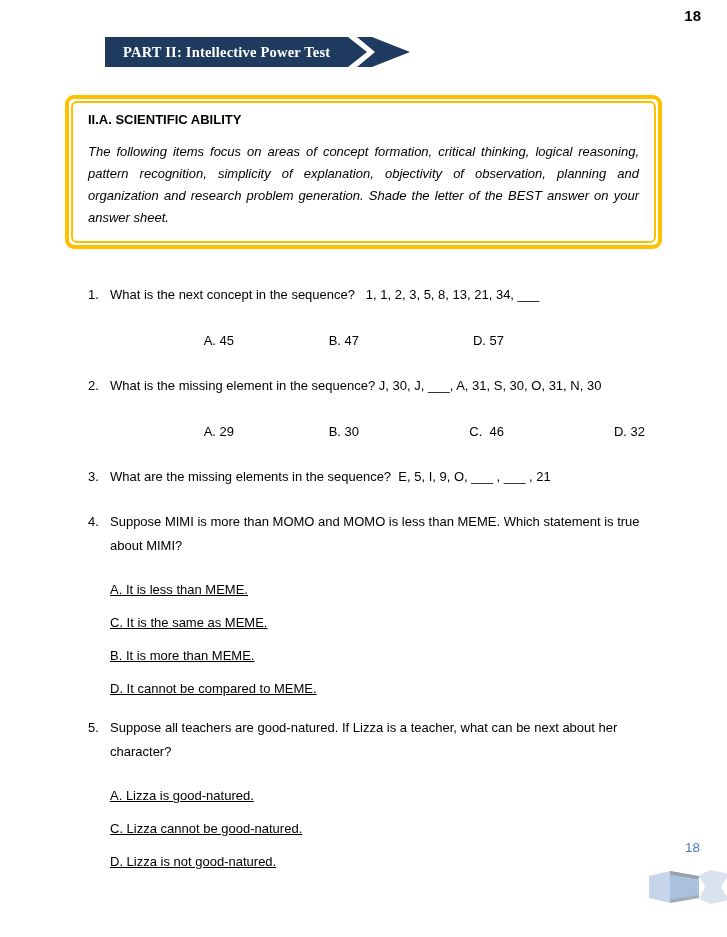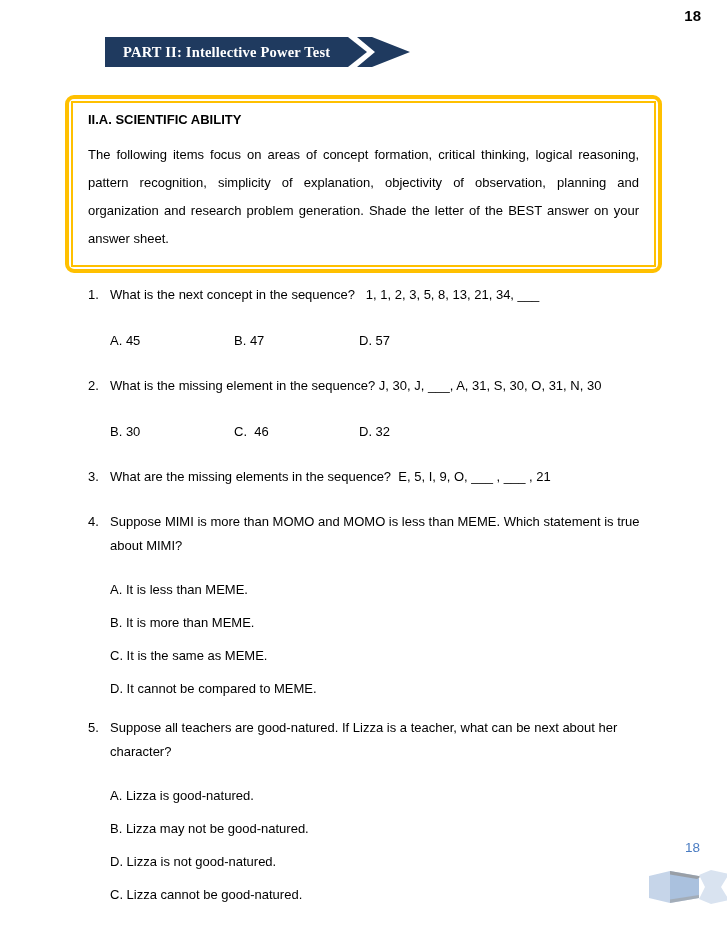--- a/index.html
+++ b/index.html
@@ -31,42 +31,42 @@
     letter-spacing:.2px; white-space:nowrap;
   }
 
   
   .info-box {
     position:absolute; left:65px; top:95px; width:597px;
     border:4px solid #FFC000; border-radius:9px;
     padding:2px; background:#ffffff;
   }
   .info-box-inner {
-    border:2px solid #FFC000; border-radius:0;
+    border:2px solid #FFC000; border-radius:6px;
     padding:9px 15px 12px 15px;
   }
   .info-heading { font-weight:bold; font-size:13px; margin-bottom:14px; }
-  .info-body { text-align:justify; line-height:28px; font-size:13px; }
+  .info-body { text-align:justify; line-height:22px; font-size:13px;font-style:italic; }
 
   
   .questions { position:absolute; left:88px; top:283px; width:557px; }
   .question { margin-top:21px; }
   .question:first-child { margin-top:0; }
   .question:last-child { margin-top:15px; }
   .q-row { display:flex; }
   .q-num { width:22px; flex:0 0 22px; line-height:24px; }
   .q-text { flex:1; line-height:24px; white-space:pre-wrap; }
   .q-options { margin-left:22px; }
   .options-row {
     margin-top:22px;
     display:grid;
     grid-template-columns:124px 125px 145px 1fr;
   }
-  .options-row .option { white-space:pre; line-height:24px; }
-  .options-col { margin-top:20px; }
+  .options-row .option { white-space:pre; line-height:24px;text-align:right; }
+  .options-col { margin-top:20px;text-decoration:underline; }
   .options-col .option { line-height:24px; margin-top:9px; white-space:pre-wrap; }
 
   
   .page-num-bottom {
     position:absolute; top:840px; right:27px;
     font-size:13.5px; color:#4A7CC2;
   }
 
   
   .corner-graphic { position:absolute; right:-2px; bottom:30px; opacity:.95; }
@@ -105,56 +105,56 @@
           <div class="option">D. 57</div>
         </div>
     </div>
 
     <div class="question">
       <div class="q-row">
         <span class="q-num">2.</span>
         <div class="q-text">What is the missing element in the sequence? J, 30, J, ___, A, 31, S, 30, O, 31, N, 30</div>
       </div>
       <div class="q-options options-row">
+          <div class="option">A. 29</div>
           <div class="option">B. 30</div>
           <div class="option">C.  46</div>
           <div class="option">D. 32</div>
         </div>
     </div>
 
     <div class="question">
       <div class="q-row">
         <span class="q-num">3.</span>
         <div class="q-text">What are the missing elements in the sequence?  E, 5, I, 9, O, ___ , ___ , 21</div>
       </div>
     </div>
 
     <div class="question">
       <div class="q-row">
         <span class="q-num">4.</span>
         <div class="q-text">Suppose MIMI is more than MOMO and MOMO is less than MEME. Which statement is true about MIMI?</div>
       </div>
       <div class="q-options options-col">
           <div class="option">A. It is less than MEME.</div>
+          <div class="option">C. It is the same as MEME.</div>
           <div class="option">B. It is more than MEME.</div>
-          <div class="option">C. It is the same as MEME.</div>
           <div class="option">D. It cannot be compared to MEME.</div>
         </div>
     </div>
 
     <div class="question">
       <div class="q-row">
         <span class="q-num">5.</span>
         <div class="q-text">Suppose all teachers are good-natured. If Lizza is a teacher, what can be next about her character?</div>
       </div>
       <div class="q-options options-col">
           <div class="option">A. Lizza is good-natured.</div>
-          <div class="option">B. Lizza may not be good-natured.</div>
+          <div class="option">C. Lizza cannot be good-natured.</div>
           <div class="option">D. Lizza is not good-natured.</div>
-          <div class="option">C. Lizza cannot be good-natured.</div>
         </div>
     </div>
   </div>
 
   <div class="page-num-bottom">18</div>
 
   <svg class="corner-graphic" width="80" height="40" viewBox="0 0 80 40">
     <polygon points="0,9 21,4 21,36 0,31" fill="#C3D3E8"></polygon>
     <polygon points="21,4 50,9 50,31 21,36" fill="#A6BEDD"></polygon>
     <polygon points="21,4 52,9.5 48,12 21,7.5" fill="#8E8E8E" opacity="0.75"></polygon>

